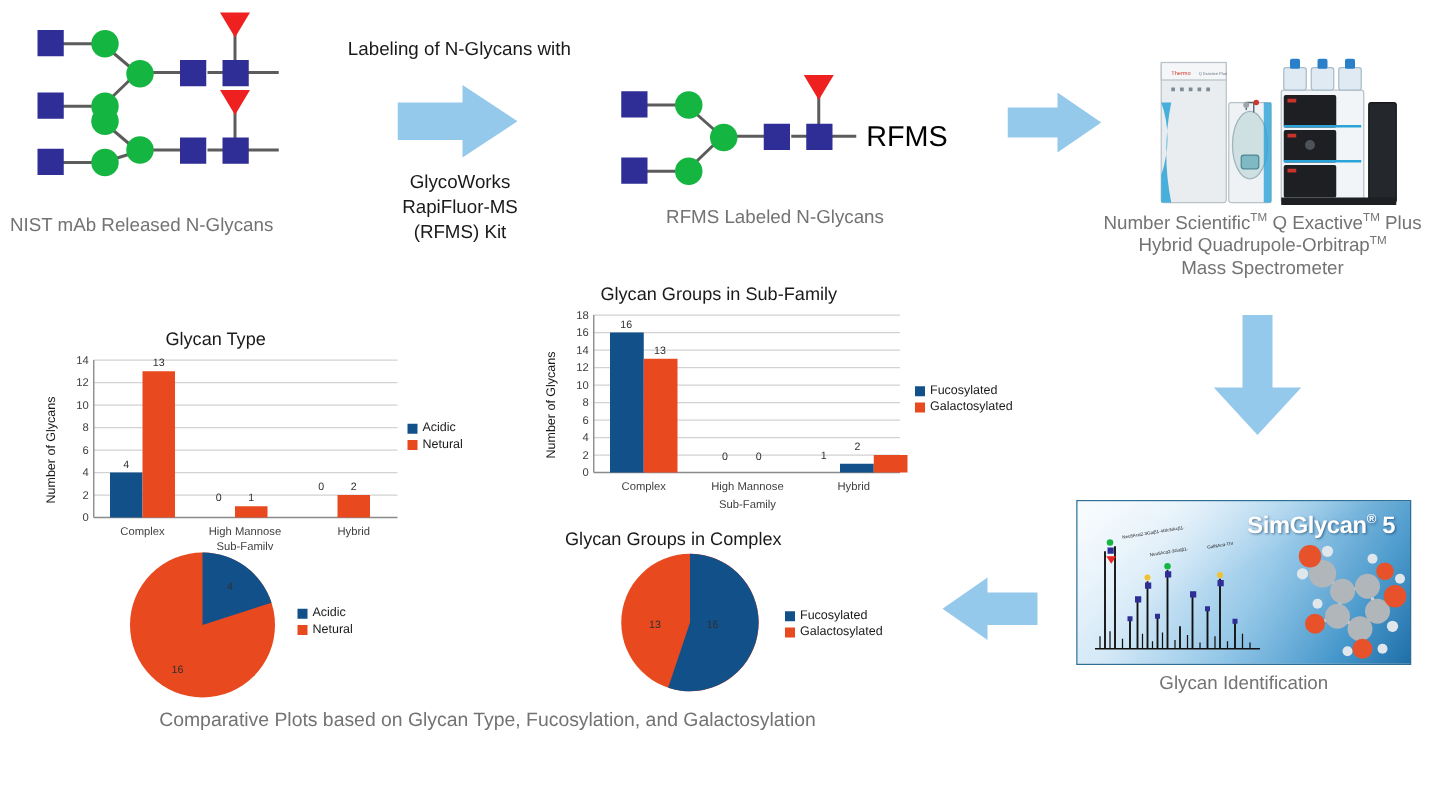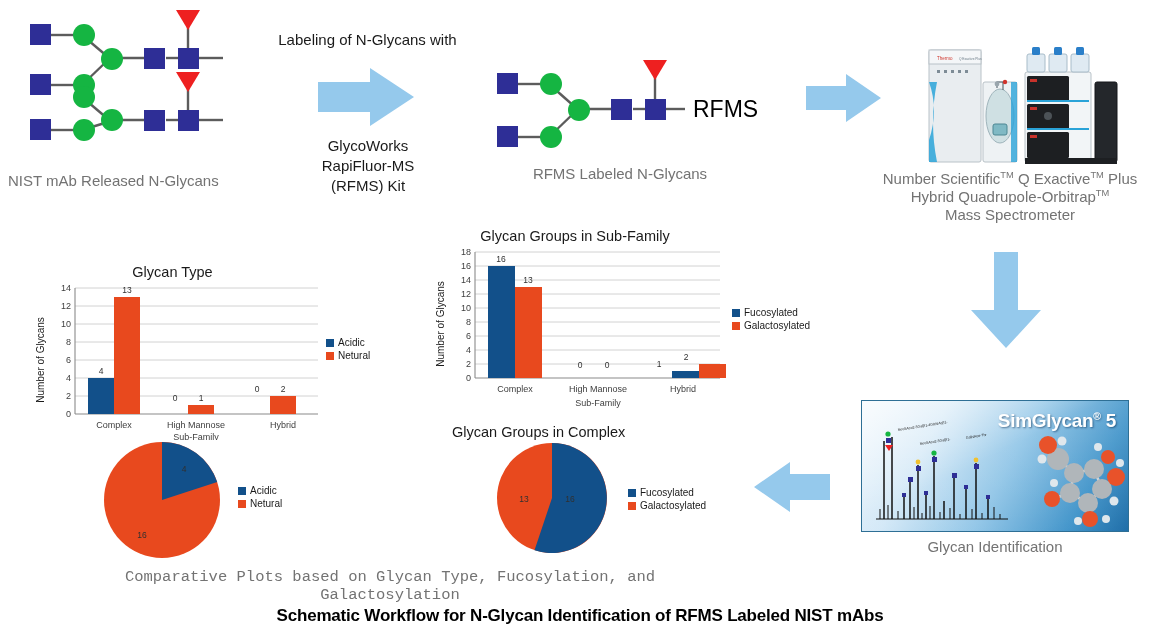--- a/index.html
+++ b/index.html
@@ -490,17 +490,16 @@
         <span class="leg-sw" style="background:#12508a"></span>
         <span class="leg-text">Fucosylated</span>
       </div>
       <div class="leg-row">
         <span class="leg-sw" style="background:#e8491e"></span>
         <span class="leg-text">Galactosylated</span>
       </div>
     </div>
   </div>
 
-  <div class="abs caption ctext" style="left:60px; top:568px; width:660px; font-size:15.5px;font-family:Liberation Mono, monospace;">Comparative Plots based on Glycan Type, Fucosylation, and Galactosylation</div>
-
-  <div class="abs main-title" style="left:0px; top:606px; width:1160px;">Schematic Workflow for N-Glycan Identification of RFMS Labeled NIST mAbs</div>
+  <div class="abs caption ctext" style="left:60px; top:568px; width:660px; font-size:15.5px;">Comparative Plots based on Glycan Type, Fucosylation, and Galactosylation</div>
+
 
 </div>
 
 </body></html>

